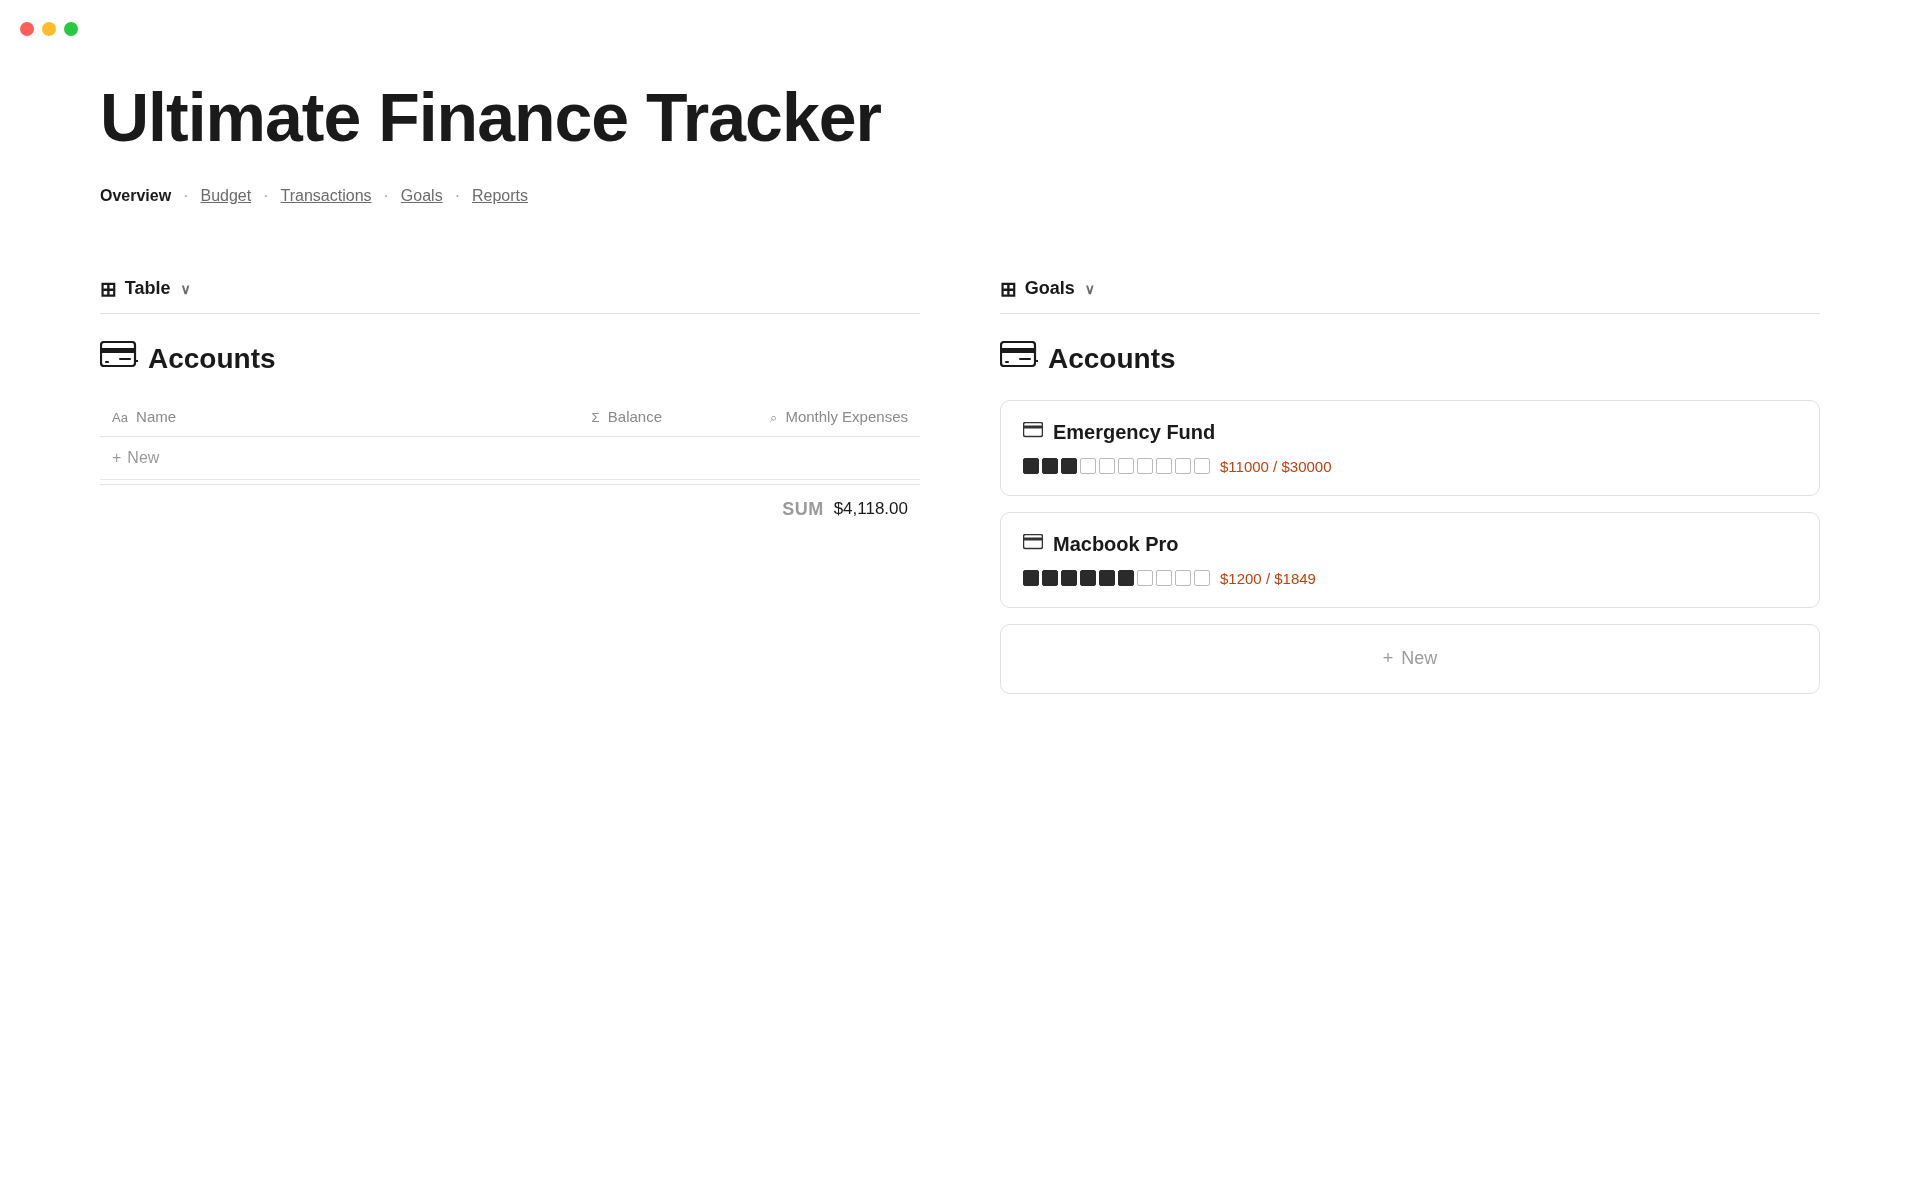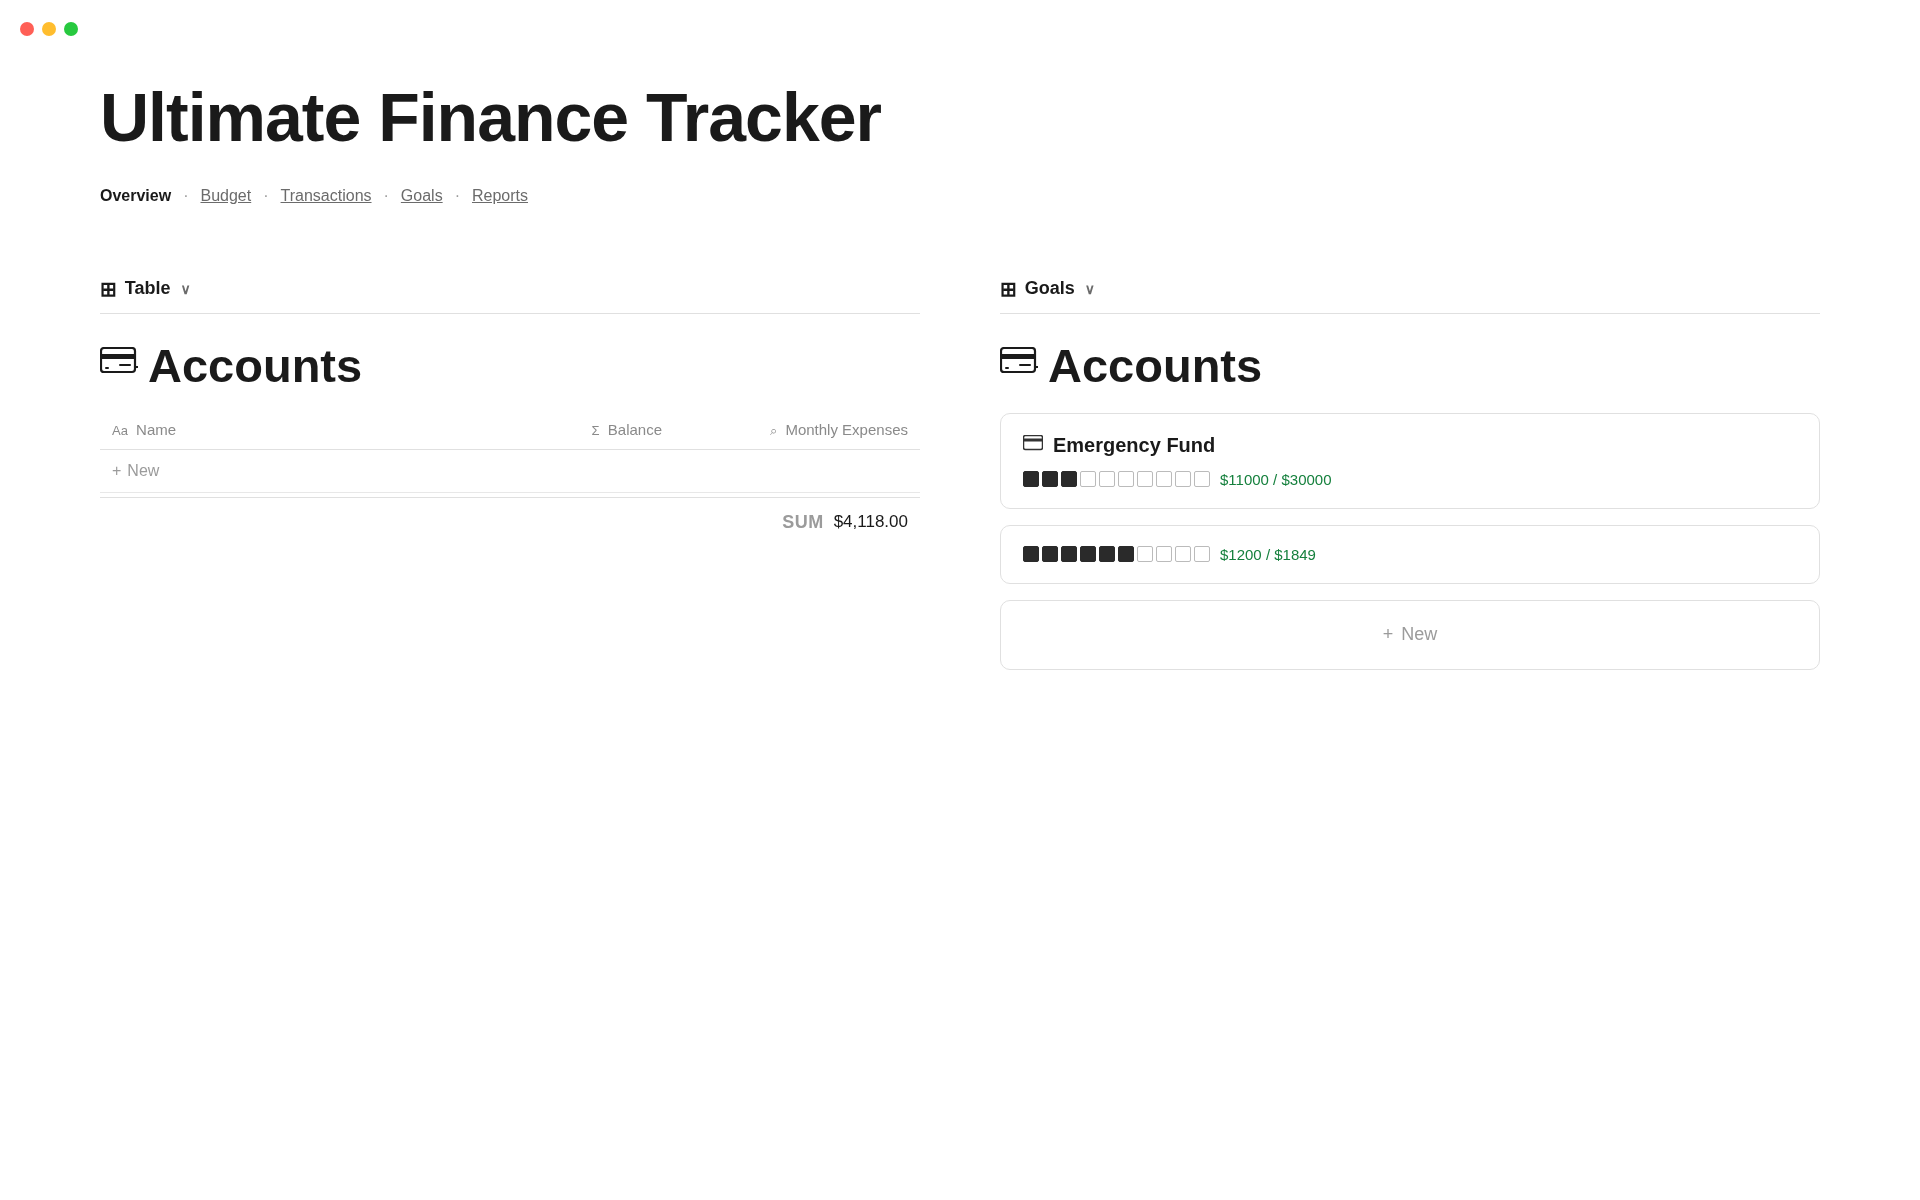--- a/index.html
+++ b/index.html
@@ -100,21 +100,21 @@
       font-size: 14px;
       color: #6b6b6b;
       margin-left: 2px;
     }
 
     
     .accounts-heading {
       display: flex;
       align-items: center;
       gap: 10px;
-      font-size: 47px;
+      font-size: 28px;
       font-weight: 800;
       margin-bottom: 20px;
       color: #1a1a1a;
     }
     .accounts-heading .account-icon {
       font-size: 36px;
     }
 
     
     .accounts-table {
@@ -200,21 +200,21 @@
     }
     .goal-card-title .card-icon {
       font-size: 18px;
     }
 
     .progress-bar-area {
       display: flex;
       align-items: center;
       gap: 10px;
       font-size: 15px;
-      color: #15803d;
+      color: #c2410c;
     }
     .progress-squares {
       display: flex;
       gap: 3px;
     }
     .sq {
       width: 16px;
       height: 16px;
       border: 1.5px solid #888;
       border-radius: 2px;
@@ -368,20 +368,29 @@
                 <div class="sq empty"></div>
                 <div class="sq empty"></div>
                 <div class="sq empty"></div>
                 <div class="sq empty"></div>
                 <div class="sq empty"></div>
         </div>
         <span>$11000 / $30000</span>
       </div>
     </div>
           <div class="goal-card">
+      <div class="goal-card-title">
+        <span class="card-icon">
+          <svg width="20" height="16" viewBox="0 0 20 16" fill="none" xmlns="http://www.w3.org/2000/svg">
+            <rect x="0.5" y="0.5" width="19" height="14" rx="2" stroke="#333" stroke-width="1.5" fill="none"></rect>
+            <rect x="0.5" y="3.5" width="19" height="3" fill="#333"></rect>
+          </svg>
+        </span>
+        <span>Macbook Pro</span>
+      </div>
       <div class="progress-bar-area">
         <div class="progress-squares">
           <div class="sq filled"></div>
                 <div class="sq filled"></div>
                 <div class="sq filled"></div>
                 <div class="sq filled"></div>
                 <div class="sq filled"></div>
                 <div class="sq filled"></div>
                 <div class="sq empty"></div>
                 <div class="sq empty"></div>

